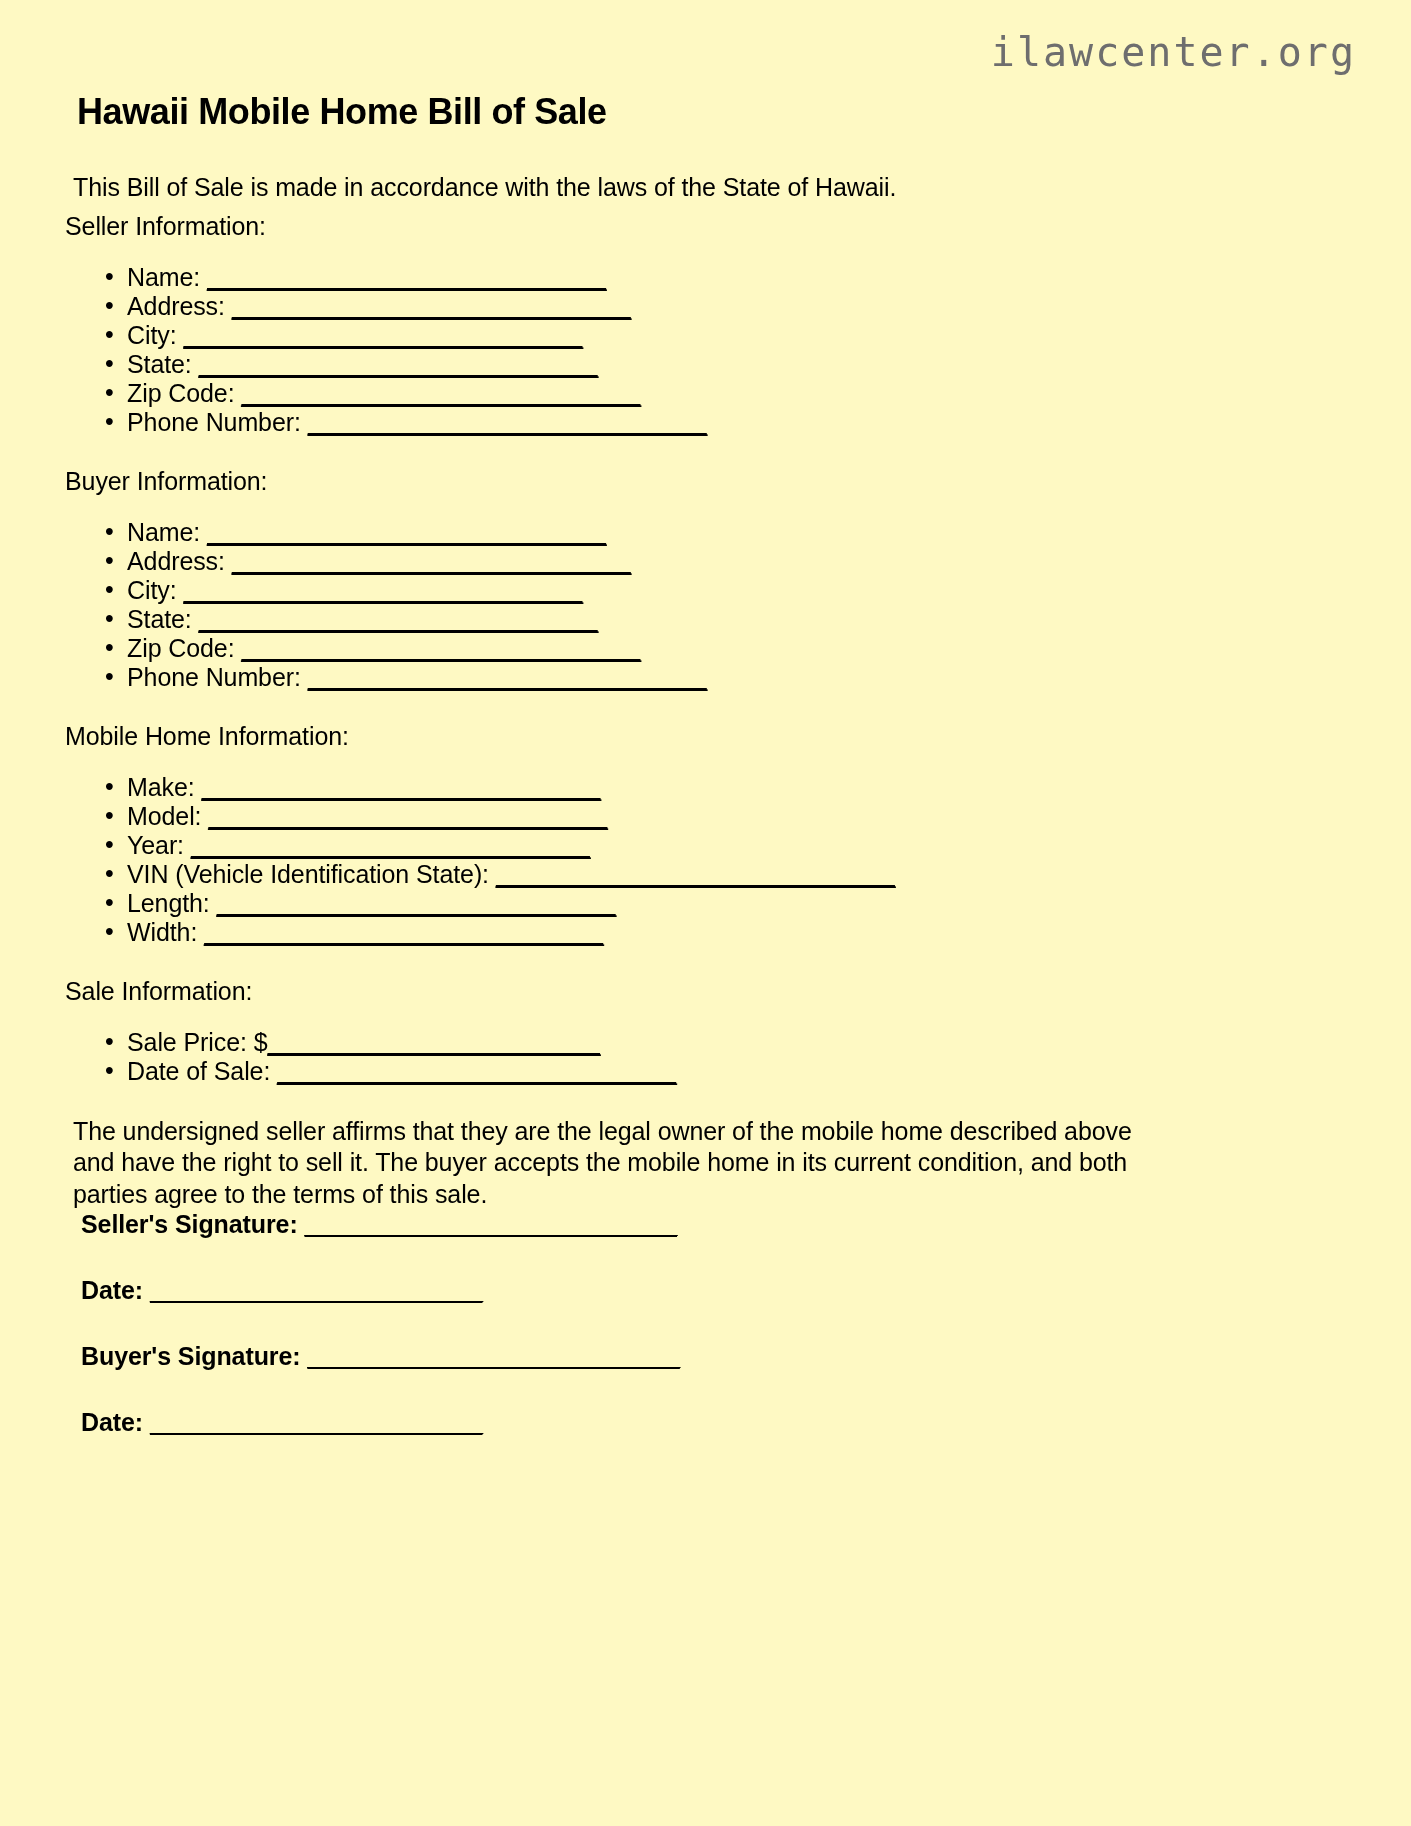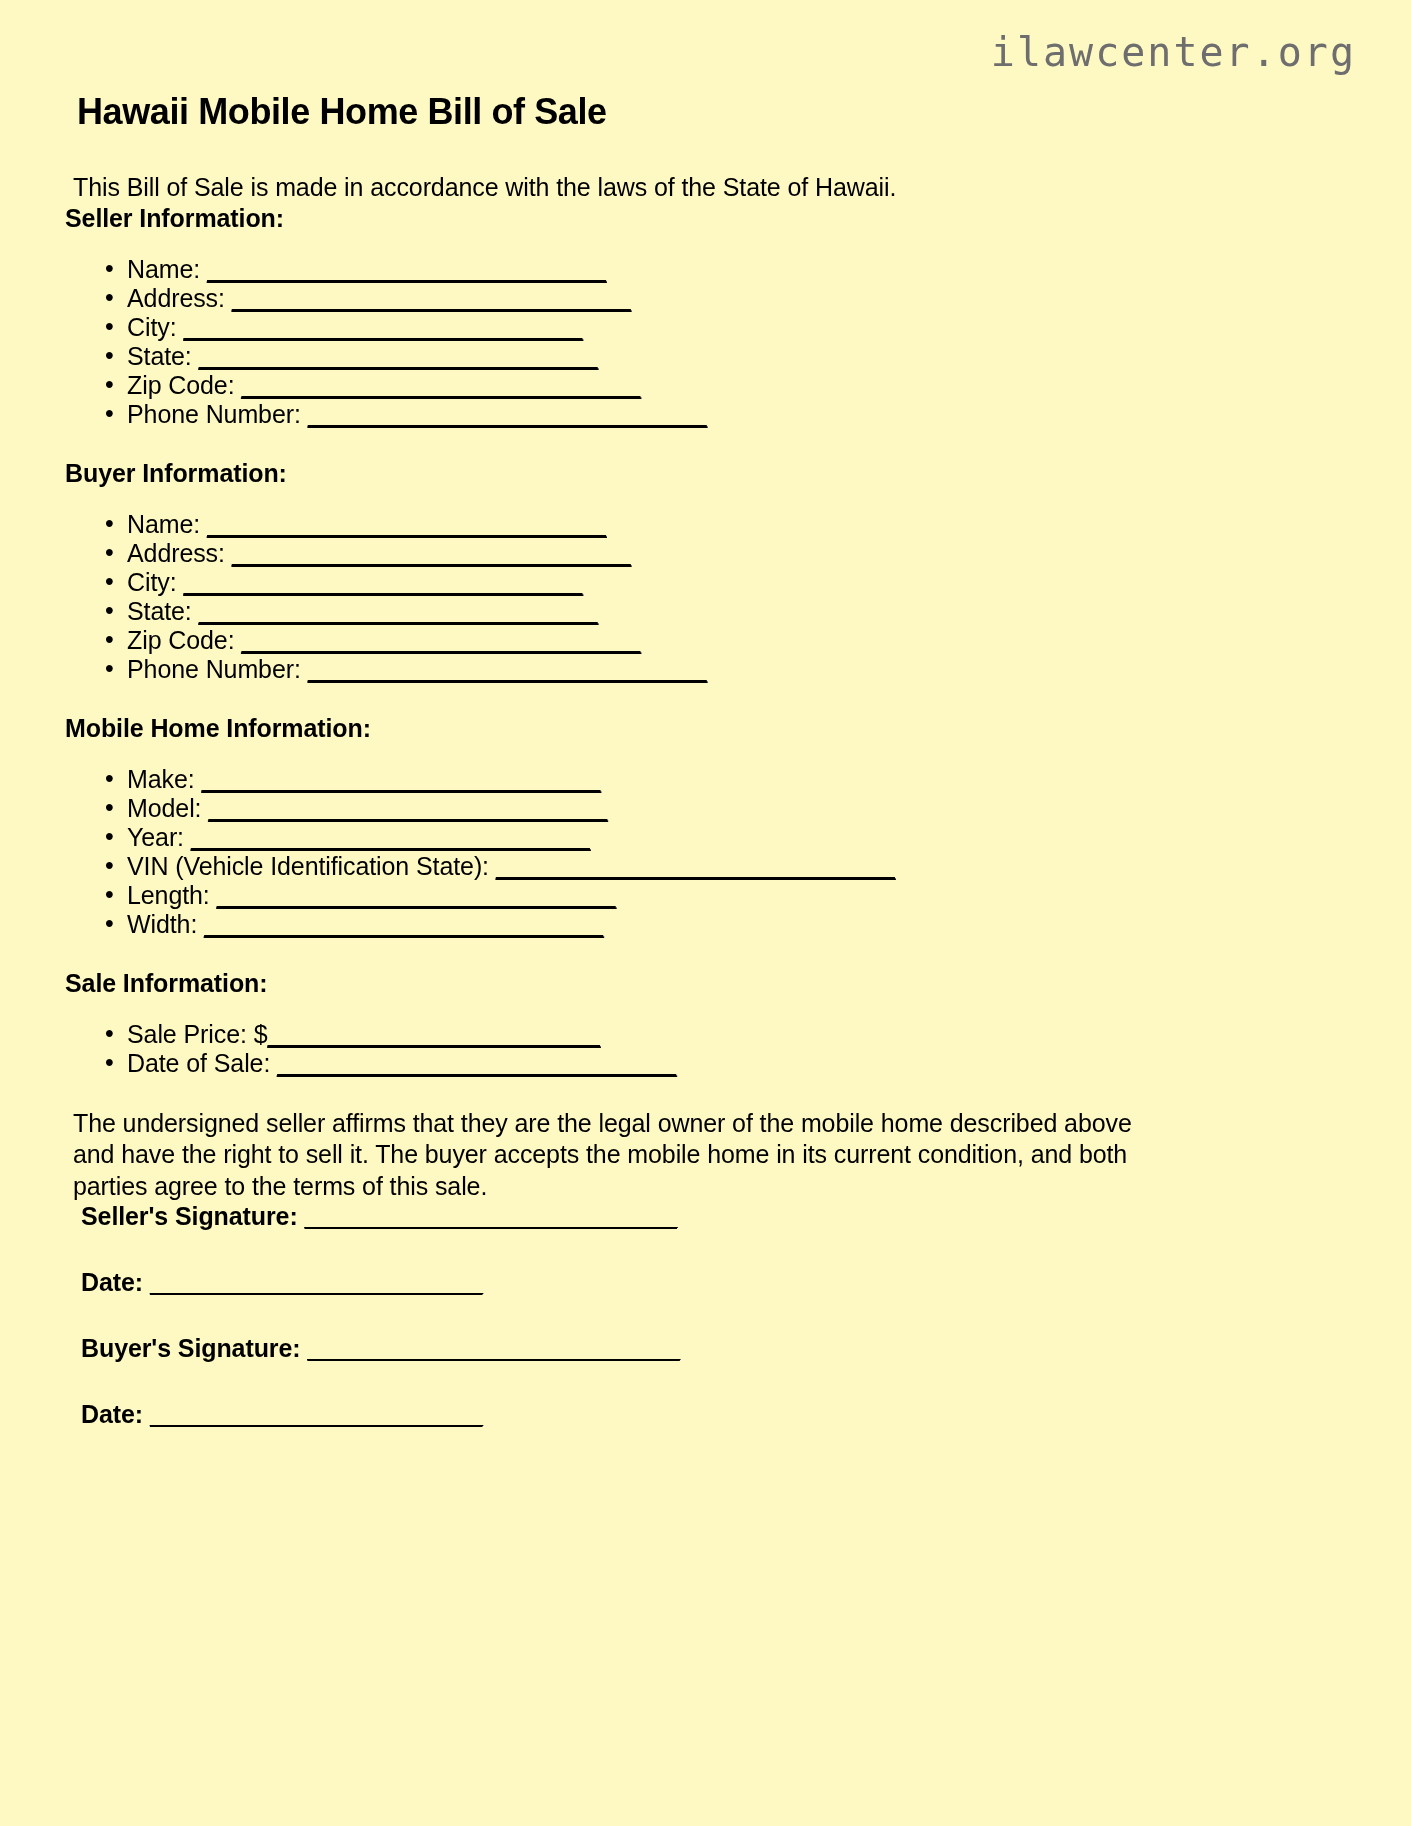--- a/index.html
+++ b/index.html
@@ -64,22 +64,22 @@
     font-size: 25px;
     line-height: 1.26;
     margin: 0 0 0 8px;
     letter-spacing: -0.1px;
   }
 
   .intro { margin-bottom: 28px; }
 
   h2.section-heading {
     font-size: 25px;
-    font-weight: bold;
-    margin: 0 0 22px 0;
+    font-weight: normal;
+    margin: 8px 0 22px 0;
     letter-spacing: -0.1px;
   }
 
   ul.field-list {
     list-style: none;
     margin: 0 0 30px 0;
     padding: 0 0 0 40px;
   }
   ul.field-list li {
     position: relative;

